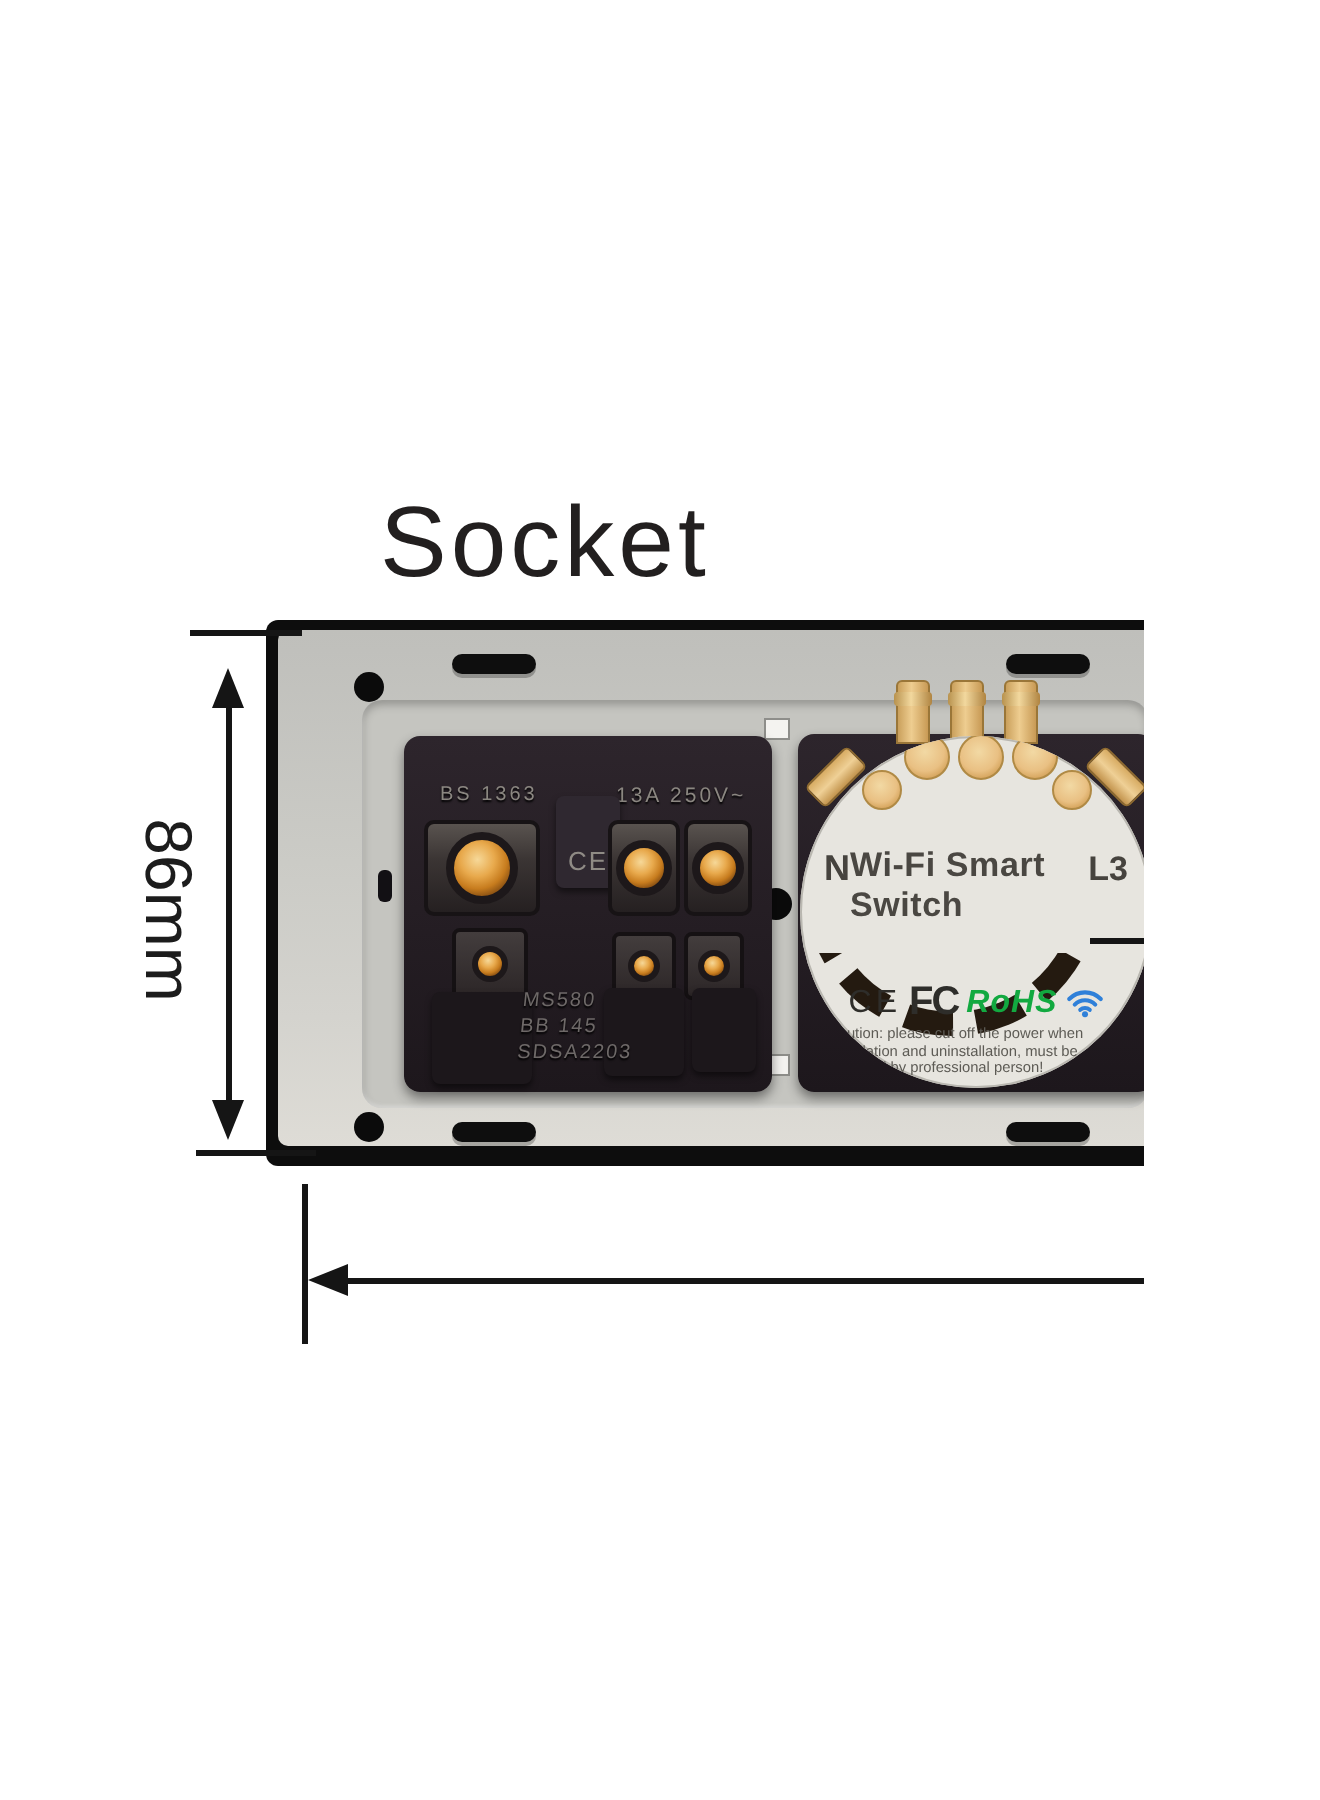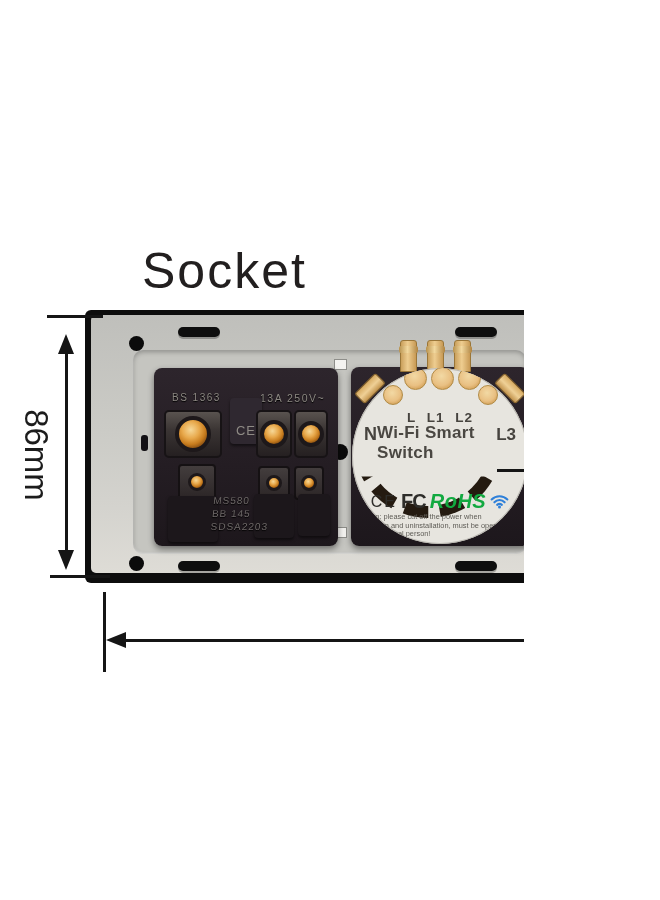--- a/index.html
+++ b/index.html
@@ -1,17 +1,17 @@
 <!DOCTYPE html>
 <html><head>
 <meta charset="utf-8">
 <style>
   * { margin:0; padding:0; box-sizing:border-box; }
   html,body { width:660px; height:900px; background:#ffffff; font-family:"Liberation Sans", sans-serif; }
-  #stage { position:relative; width:524px; height:900px; background:#ffffff; overflow:hidden; }
+  #stage { position:relative; width:524px; height:900px; background:#ffffff; overflow:hidden;margin-left:48px; }
 
   
   .title { position:absolute; top:244px; font-size:50px; line-height:54px; color:#221f1f; letter-spacing:2px; font-weight:500; }
 
   
   #product { position:absolute; left:85px; top:310px; width:477px; height:273px; background:#0d0d0d; border-radius:6px; }
   #plate { position:absolute; left:6px; top:5px; width:465px; height:258px; border-radius:5px;
            background:linear-gradient(180deg,#bfbfbb 0%,#cbcbc6 45%,#d4d3ce 75%,#dedcd6 100%); }
   #recess { position:absolute; left:42px; top:35px; width:393px; height:204px; border-radius:10px;
             background:#c5c5c0; box-shadow:inset 0 2px 5px rgba(0,0,0,.28), inset 0 -1px 2px rgba(255,255,255,.55); }
@@ -57,22 +57,22 @@
                border:12px dashed #241a10; clip-path:inset(72% 0 0 0); }
   .lbl-terms { position:absolute; left:0; right:0; top:42px; text-align:center; font-size:13.5px; font-weight:bold; color:#46433e; letter-spacing:1px; word-spacing:6px; }
   .lbl-name-row { position:absolute; left:12px; right:12px; top:56px; display:flex; justify-content:space-between; align-items:baseline; }
   .lbl-n  { font-size:18px; font-weight:bold; color:#46433e; }
   .lbl-nm { font-size:17px; font-weight:bold; color:#4a4742; letter-spacing:.3px; position:relative; top:-2px; }
   .lbl-l3 { font-size:17px; font-weight:bold; color:#46433e; }
   .lbl-specs { position:absolute; left:14px; right:6px; top:81px; font-size:7.6px; line-height:8.7px; color:#5d5b55; }
   .lbl-certs { position:absolute; left:0; right:0; top:122px; display:flex; justify-content:center; align-items:center; gap:4px; }
   .ce-mark  { font-size:16px; color:#2e2d2a; letter-spacing:2px; font-weight:500; }
   .fcc-mark { font-size:20px; color:#2e2d2a; letter-spacing:-1px; font-weight:bold; }
-  .rohs-mark{ font-size:20px; color:#12a940; font-weight:bold; font-style:italic; letter-spacing:.5px; }
-  .lbl-caution { position:absolute; left:2px; right:10px; top:145px; font-size:7.4px; line-height:8.5px; color:#5d5b55; }
+  .rohs-mark{ font-size:16px; color:#12a940; font-weight:bold; font-style:italic; letter-spacing:.5px; }
+  .lbl-caution { position:absolute; left:14px; right:10px; top:145px; font-size:7.4px; line-height:8.5px; color:#5d5b55; }
 
   
   .dline { position:absolute; background:#151515; }
   .arr { position:absolute; width:0; height:0; }
   .arr.up    { border-left:8px solid transparent; border-right:8px solid transparent; border-bottom:20px solid #151515; }
   .arr.down  { border-left:8px solid transparent; border-right:8px solid transparent; border-top:20px solid #151515; }
   .arr.left  { border-top:8px solid transparent; border-bottom:8px solid transparent; border-right:20px solid #151515; }
   .arr.right { border-top:8px solid transparent; border-bottom:8px solid transparent; border-left:20px solid #151515; }
   .dim-label { position:absolute; font-size:33px; color:#1c1c1c; text-align:center; }
   .rot90 { transform:rotate(90deg); }
@@ -159,25 +159,20 @@
           <div class="cut" style="right:0;top:0;border-top:34px solid #241d23;border-left:52px solid transparent;"></div>
 
           <div id="serration"></div>
 
           <div class="bcirc" style="left:52px; top:-1px;width:23px;height:23px;"></div>
           <div class="bcirc" style="left:79px; top:-1px;width:23px;height:23px;"></div>
           <div class="bcirc" style="left:106px;top:-1px;width:23px;height:23px;"></div>
           <div class="bcirc" style="left:31px; top:17px;width:20px;height:20px;"></div>
           <div class="bcirc" style="left:126px;top:17px;width:20px;height:20px;"></div>
 
-          <div class="lbl-terms">
-            <span>L</span>
-            <span>L1</span>
-            <span>L2</span>
-          </div>
           <div class="lbl-name-row">
             <span class="lbl-n">N</span>
             <span class="lbl-nm">Wi-Fi Smart Switch</span>
             <span class="lbl-l3">L3</span>
           </div>
           <div class="lbl-certs">
             <span class="ce-mark">CE</span>
             <span class="fcc-mark">FC</span>
             <span class="rohs-mark">RoHS</span>
             <span style="display:inline-flex;">

